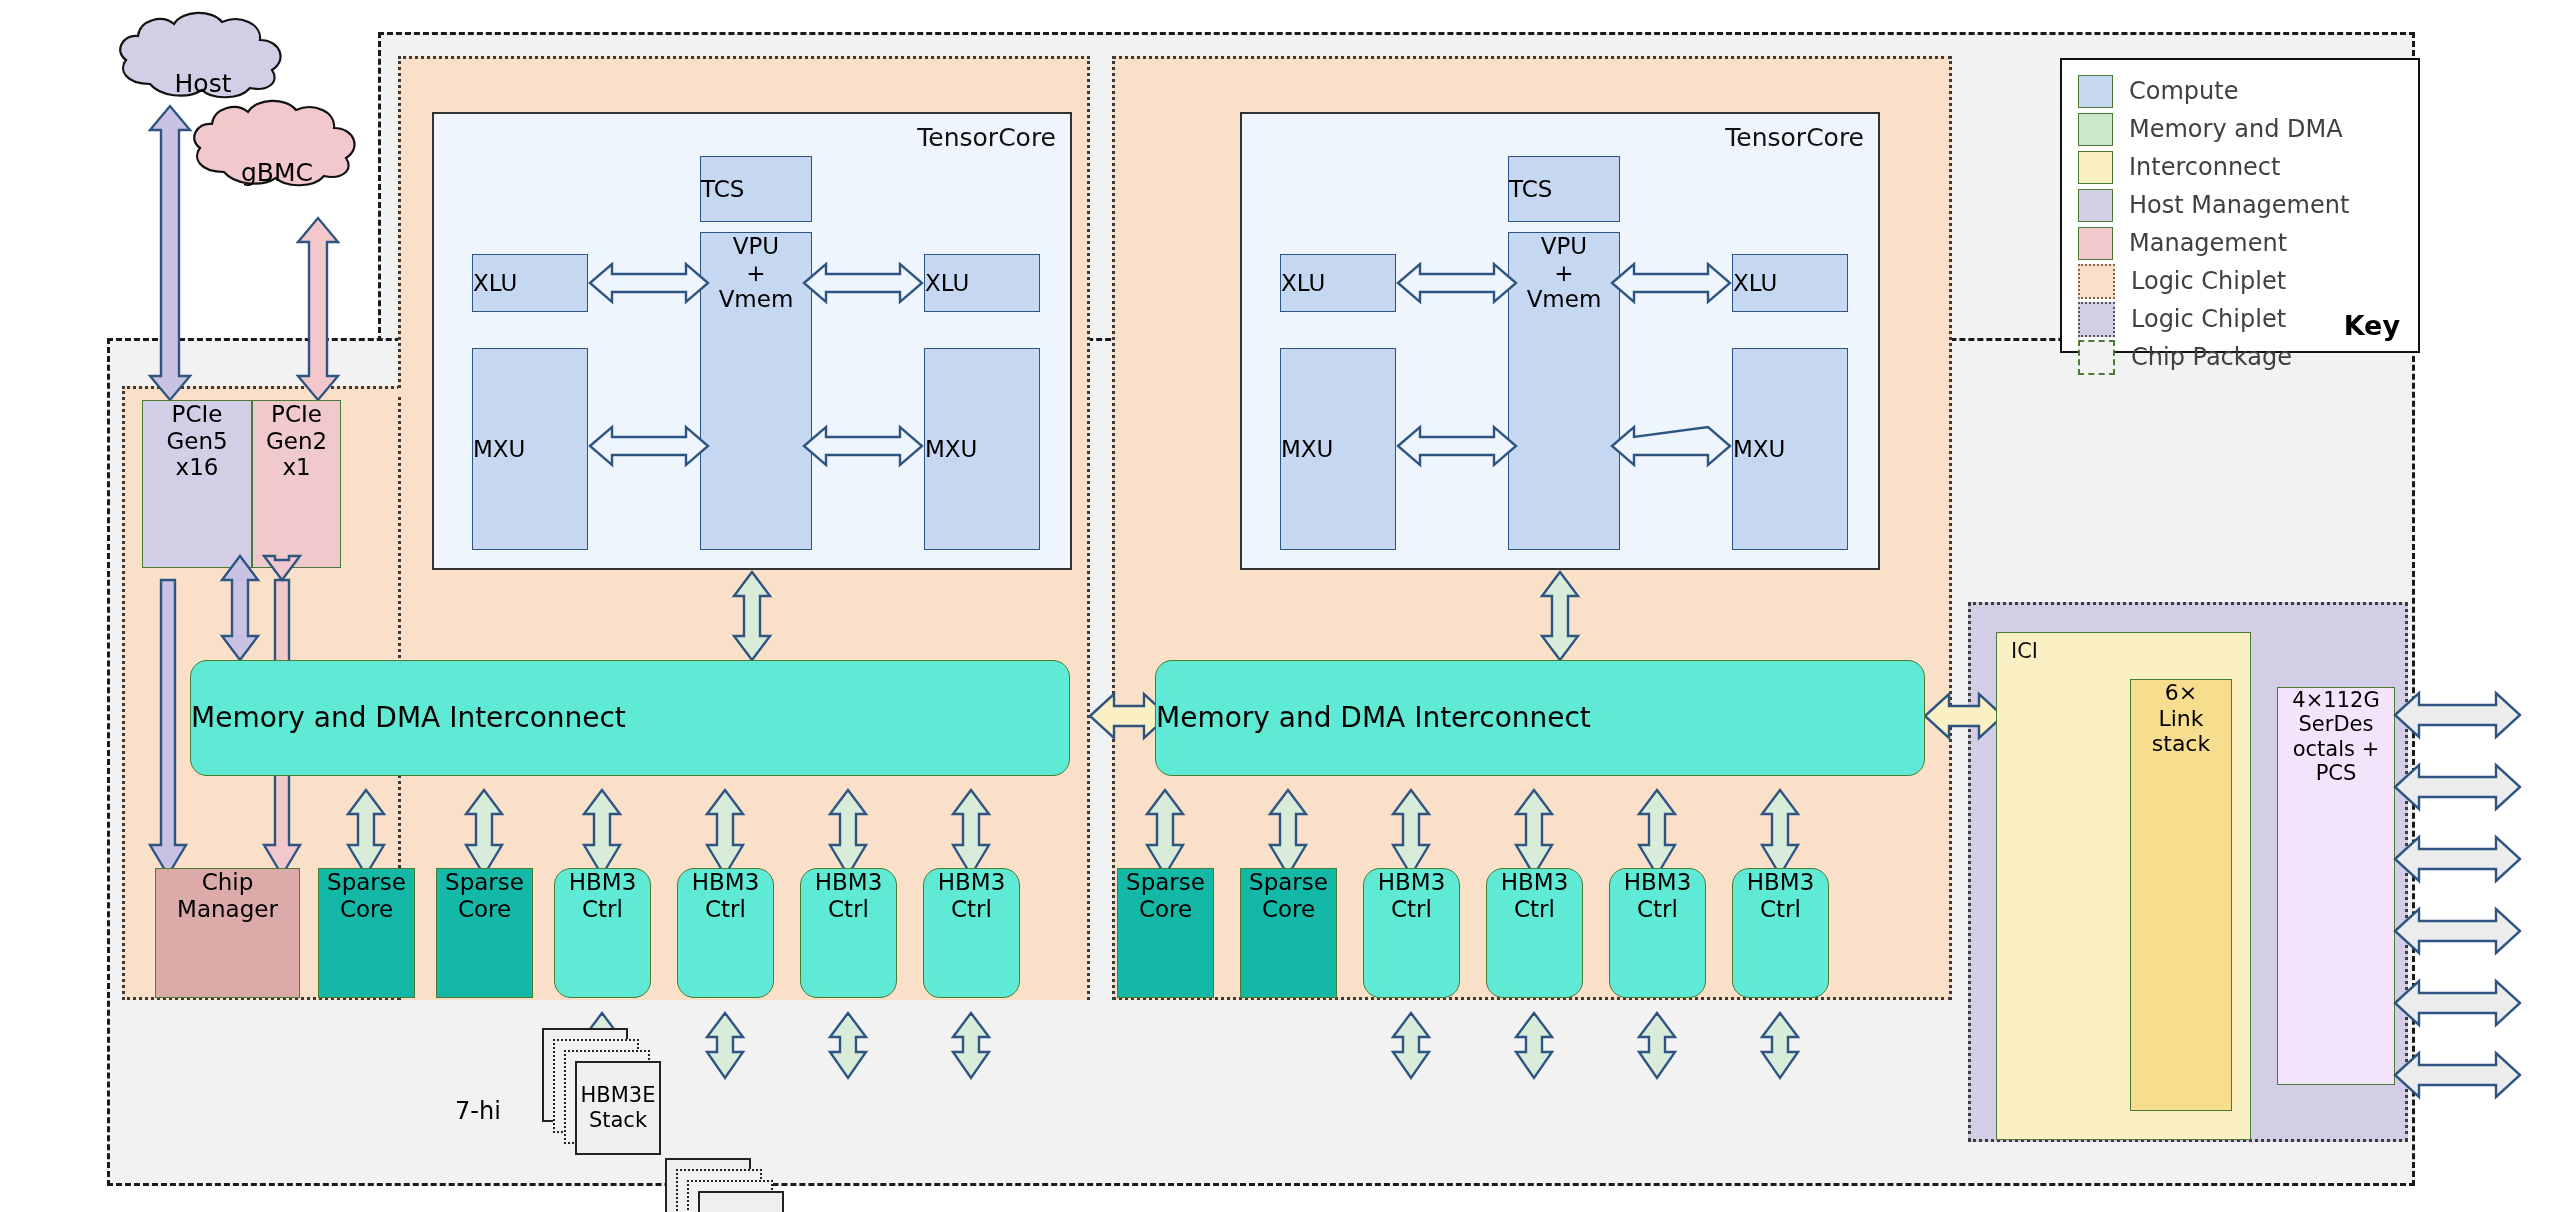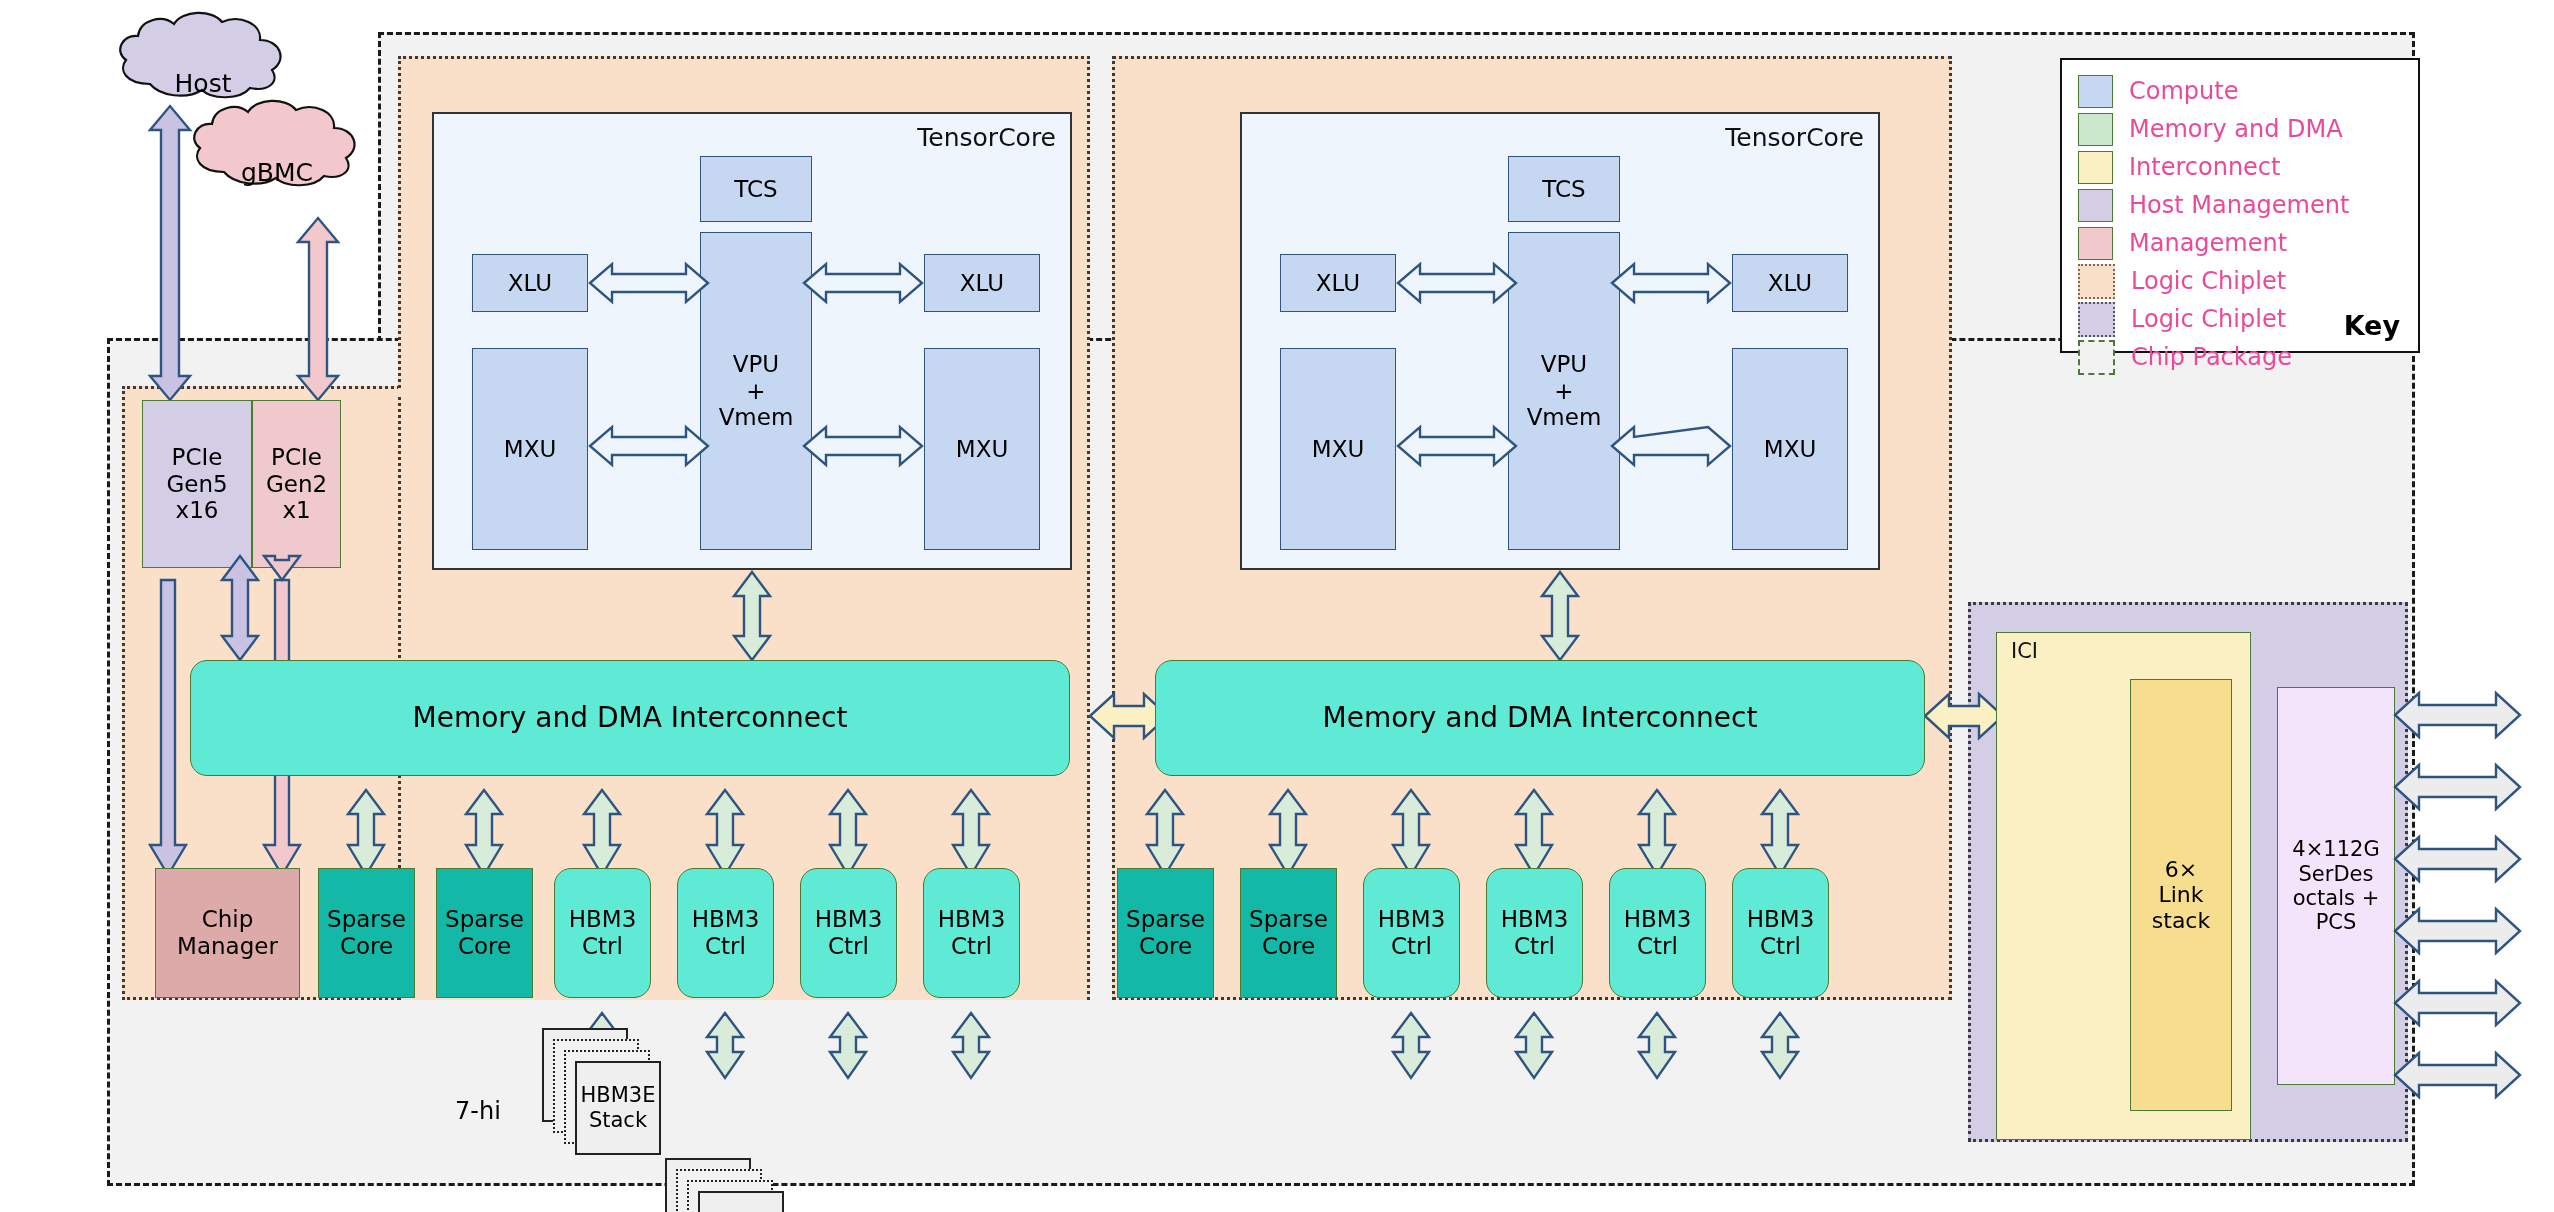--- a/index.html
+++ b/index.html
@@ -8,21 +8,21 @@
        color:#000;overflow:hidden;}
   .abs{position:absolute;box-sizing:border-box;}
 
   
   .chip-package{border:3px dashed #1a1a1a;background:#f2f2f2;}
   .chip-package-top{border:3px dashed #1a1a1a;background:#f2f2f2;border-bottom:none;}
   .logic-chiplet{border:3px dotted #3a3a3a;background:#fae0c8;}
   .serdes-chiplet{border:3px dotted #3a3a3a;background:#d3cde6;}
 
   
-  .blk{display:flex;align-items:center;justify-content:center;
+  .blk{display:flex;align-items:center;
        text-align:center;line-height:1.16;border:1.6px solid #4a7a34;}
   .compute{background:#14b8a6;border-color:#4a7a34;}
   .compute-b{background:#c6d7f2;border:1.6px solid #2e5582;}
   .memory{background:#5eead4;border-color:#4a7a34;border-radius:17px;}
   .interconnect{background:#fbf0c4;border-color:#4a7a34;}
   .interconnect-d{background:#f7dd8e;border-color:#4a7a34;}
   .hostif{background:#d3cde6;border-color:#4a7a34;}
   .mgmt{background:#ddaaaa;border-color:#4a7a34;}
   .serdesblk{background:#f4e4fb;border-color:#4a7a34;}
 
@@ -41,21 +41,21 @@
               text-align:center;line-height:1.2;}
 
   
   .cloud{position:absolute;display:flex;align-items:center;justify-content:center;}
   .cloud span{position:relative;z-index:5;font-size:25px;}
 
   
   .key-box{background:#fff;border:2.2px solid #111;}
   .key-row{display:flex;align-items:center;height:38px;}
   .key-sw{width:33px;height:31px;margin-right:16px;flex:0 0 auto;}
-  .key-txt{font-size:24px;color:#ec4899;white-space:nowrap;}
+  .key-txt{font-size:24px;color:#404040;white-space:nowrap;}
   .key-word{position:absolute;right:18px;bottom:10px;font-size:27px;font-weight:bold;}
 
   .lbl8hi{font-size:24px;}
 
   svg{position:absolute;overflow:visible;}
 </style>
 </head>
 <body>
 
 <div class="abs chip-package-top" style="left:378px;top:32px;width:2037px;height:310px;"></div>

